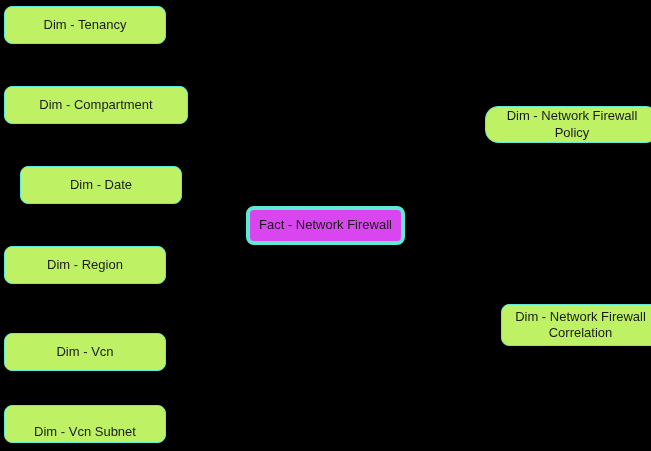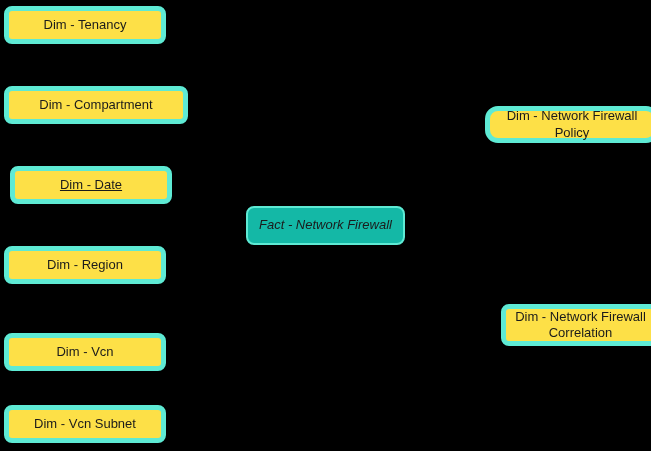--- a/index.html
+++ b/index.html
@@ -23,52 +23,51 @@
     justify-content: center;
     text-align: center;
     border-radius: 8px;
     font-size: 13px;
     line-height: 1.25;
     color: #1b1b1b;
     padding: 2px 6px;
     cursor: default;
   }
   .node.dim {
-    background: #fde047;
-    border: 5px solid #5eead4;
+    background: #bef264;
+    border: 1px solid #5eead4;
   }
   .node.fact {
-    background: #14b8a6;
-    border: 2px solid #5eead4;
-    font-style: italic;
+    background: #d946ef;
+    border: 4px solid #5eead4;
   }
   .node .label {
     pointer-events: none;
   }
 </style>
 </head>
 <body>
 
 <div class="canvas">
     <div class="node dim" style="left: 4px; top: 6px; width: 162px; height: 38px;">
       <span class="label">Dim - Tenancy</span>
     </div>
     <div class="node dim" style="left: 4px; top: 86px; width: 184px; height: 38px;">
       <span class="label">Dim - Compartment</span>
     </div>
-    <div class="node dim" style="left: 10px; top: 166px; width: 162px; height: 38px; text-decoration: underline;">
+    <div class="node dim" style="left: 20px; top: 166px; width: 162px; height: 38px;">
       <span class="label">Dim - Date</span>
     </div>
     <div class="node dim" style="left: 4px; top: 246px; width: 162px; height: 38px;">
       <span class="label">Dim - Region</span>
     </div>
     <div class="node dim" style="left: 4px; top: 325px; width: 162px; height: 38px; margin-top: 8px;">
       <span class="label">Dim - Vcn</span>
     </div>
-    <div class="node dim" style="left: 4px; top: 405px; width: 162px; height: 38px;">
+    <div class="node dim" style="left: 4px; top: 405px; width: 162px; height: 38px; align-items: flex-end;">
       <span class="label">Dim - Vcn Subnet</span>
     </div>
     <div class="node fact" style="left: 246px; top: 206px; width: 159px; height: 39px;">
       <span class="label">Fact - Network Firewall</span>
     </div>
     <div class="node dim" style="left: 485px; top: 106px; width: 174px; height: 37px; border-radius: 13px;">
       <span class="label">Dim - Network Firewall Policy</span>
     </div>
     <div class="node dim" style="left: 485px; top: 304px; width: 159px; height: 42px; margin-left: 16px;">
       <span class="label">Dim - Network Firewall Correlation</span>

